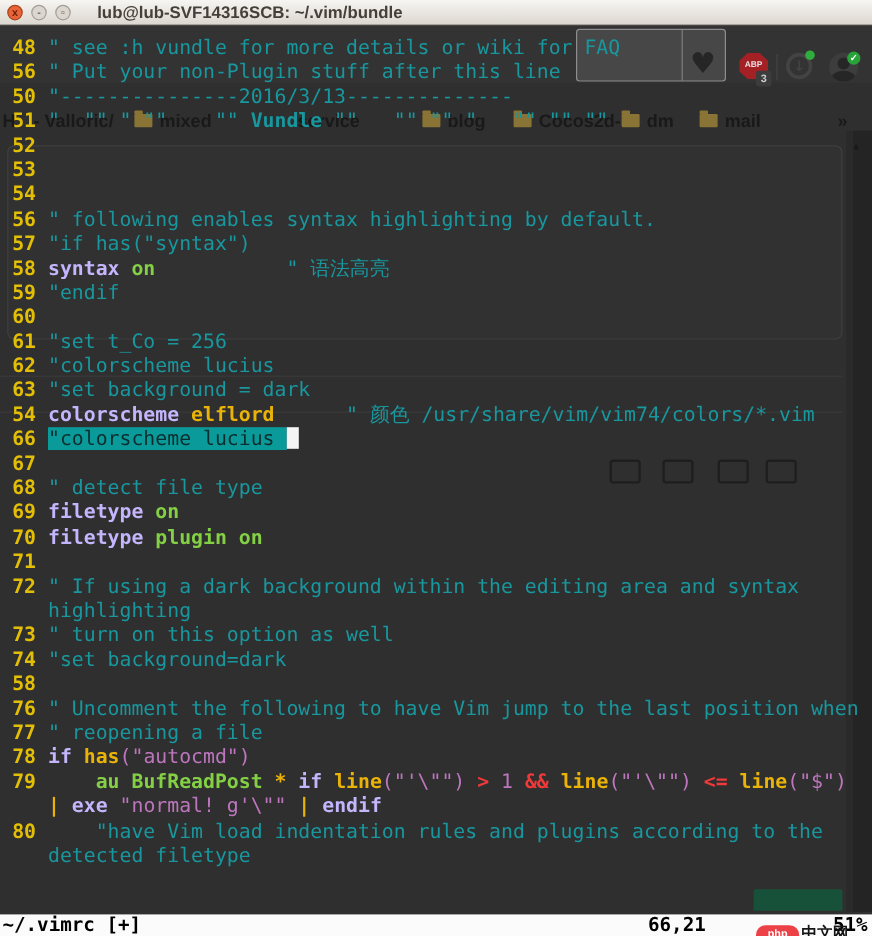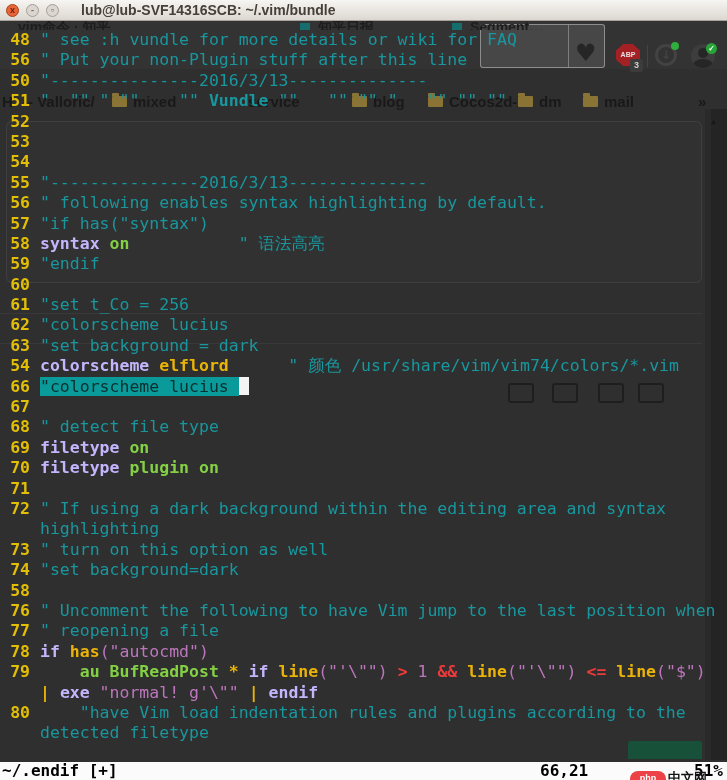--- a/index.html
+++ b/index.html
@@ -134,37 +134,29 @@
     </div>
   <div class="profile-check">✓</div>
   <div id="faint-icons">
       <div class="faint-ico" style="left: 508px;"></div>
       <div class="faint-ico" style="left: 552px;"></div>
       <div class="faint-ico" style="left: 598px;"></div>
       <div class="faint-ico" style="left: 638px;"></div>
     </div>
   <div class="green-rect"></div>
 
-  <div class="top-strip" id="top-strip">
-      <span class="ts-item" style="left: 18px;">vim命令 · 知乎</span>
-      <span class="ts-sq" style="left: 300px;"></span>
-      <span class="ts-item" style="left: 318px;">知乎日报</span>
-      <span class="ts-sq" style="left: 452px;"></span>
-      <span class="ts-item" style="left: 470px;">Segment…</span>
-    </div>
 
   <div class="code" id="code">
       <div class="row"><span class="gutter">48</span><span class="codetext"><span class="t-c">" see :h vundle for more details or wiki for FAQ</span></span></div>
       <div class="row"><span class="gutter">56</span><span class="codetext"><span class="t-c">" Put your non-Plugin stuff after this line</span></span></div>
       <div class="row"><span class="gutter">50</span><span class="codetext"><span class="t-c">"---------------2016/3/13--------------</span></span></div>
       <div class="row"><span class="gutter">51</span><div class="bm-layer"><span class="bm" style="left: 2px;"><span>H</span></span><span class="bm" style="left: 28px;"><span>- Valloric/</span></span><span class="bm" style="left: 112px;"><span class="folder-icon"></span><span>mixed</span></span><span class="bm" style="left: 248px;"><span>service</span></span><span class="bm" style="left: 352px;"><span class="folder-icon"></span><span>blog</span></span><span class="bm" style="left: 428px;"><span class="folder-icon"></span><span>Cocos2d-x</span></span><span class="bm" style="left: 518px;"><span class="folder-icon"></span><span>dm</span></span><span class="bm" style="left: 583px;"><span class="folder-icon"></span><span>mail</span></span><span class="bm" style="left: 698px;"><span>»</span></span></div><span class="codetext"><span class="t-q">"  "" " ""    "" </span><span class="t-qb">Vundle</span><span class="t-q"> ""   "" "" "   "" "" ""</span></span></div>
       <div class="row"><span class="gutter">52</span><span class="codetext"></span></div>
       <div class="row"><span class="gutter">53</span><span class="codetext"></span></div>
       <div class="row"><span class="gutter">54</span><span class="codetext"></span></div>
-      <div class="row"><span class="gutter">55</span><span class="codetext"><span class="t-c">"---------------2016/3/13--------------</span></span></div>
       <div class="row"><span class="gutter">56</span><span class="codetext"><span class="t-c">" following enables syntax highlighting by default.</span></span></div>
       <div class="row"><span class="gutter">57</span><span class="codetext"><span class="t-c">"if has("syntax")</span></span></div>
       <div class="row"><span class="gutter">58</span><span class="codetext"><span class="t-k">syntax</span><span class="t-g"> on</span><span class="t-c">           " 语法高亮</span></span></div>
       <div class="row"><span class="gutter">59</span><span class="codetext"><span class="t-c">"endif</span></span></div>
       <div class="row"><span class="gutter">60</span><span class="codetext"></span></div>
       <div class="row"><span class="gutter">61</span><span class="codetext"><span class="t-c">"set t_Co = 256</span></span></div>
       <div class="row"><span class="gutter">62</span><span class="codetext"><span class="t-c">"colorscheme lucius</span></span></div>
       <div class="row"><span class="gutter">63</span><span class="codetext"><span class="t-c">"set background = dark</span></span></div>
       <div class="row"><span class="gutter">54</span><span class="codetext"><span class="t-k">colorscheme</span><span class="t-w"> elflord</span><span class="t-c">      " 颜色 /usr/share/vim/vim74/colors/*.vim</span></span></div>
       <div class="row"><span class="gutter">66</span><span class="codetext"><span class="t-sel">"colorscheme lucius </span><span class="cursor"></span></span></div>
@@ -182,19 +174,19 @@
       <div class="row"><span class="gutter">77</span><span class="codetext"><span class="t-c">" reopening a file</span></span></div>
       <div class="row"><span class="gutter">78</span><span class="codetext"><span class="t-k">if</span><span class="t-w"> has</span><span class="t-s">("autocmd")</span></span></div>
       <div class="row"><span class="gutter">79</span><span class="codetext"><span class="t-w">    </span><span class="t-g">au BufReadPost</span><span class="t-w"> * </span><span class="t-k">if</span><span class="t-w"> line</span><span class="t-s">("'\"")</span><span class="t-o"> &gt; </span><span class="t-s">1</span><span class="t-o"> &amp;&amp; </span><span class="t-w">line</span><span class="t-s">("'\"")</span><span class="t-o"> &lt;= </span><span class="t-w">line</span><span class="t-s">("$")</span></span></div>
       <div class="row"><span class="gutter"></span><span class="codetext"><span class="t-w">| </span><span class="t-k">exe</span><span class="t-s"> "normal! g'\""</span><span class="t-w"> | </span><span class="t-k">endif</span></span></div>
       <div class="row"><span class="gutter">80</span><span class="codetext"><span class="t-c">    "have Vim load indentation rules and plugins according to the</span></span></div>
       <div class="row"><span class="gutter"></span><span class="codetext"><span class="t-c">detected filetype</span></span></div>
     </div>
 </div>
 
 <div class="statusline">
-  <span class="file">~/.endif [+]</span>
+  <span class="file">~/.vimrc [+]</span>
   <span class="pos">66,21</span>
   <span class="pct">51%</span>
 </div>
 
 <div class="brand-oval">php</div>
 <div class="brand-text">中文网</div>
 
 </body></html>

